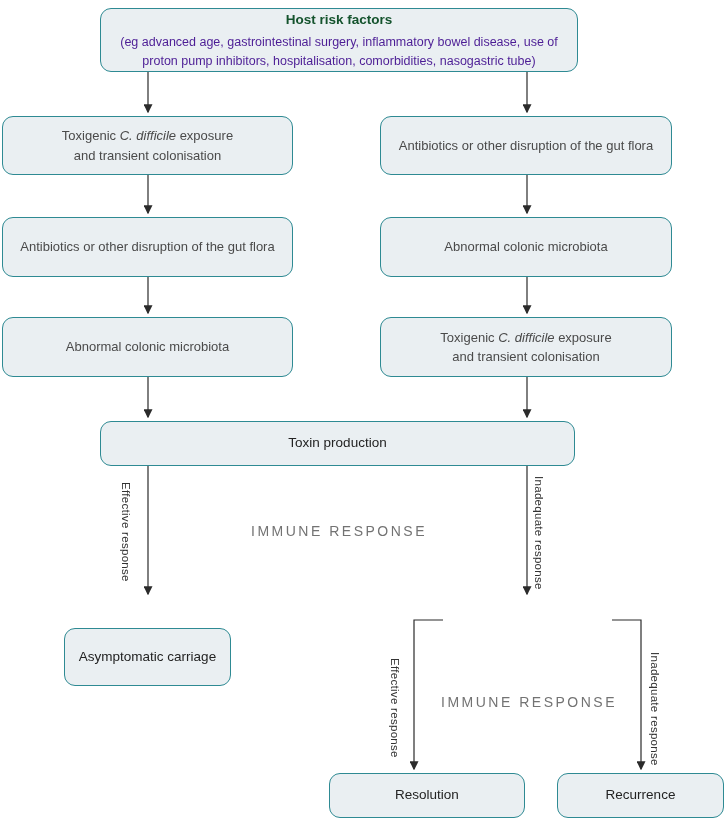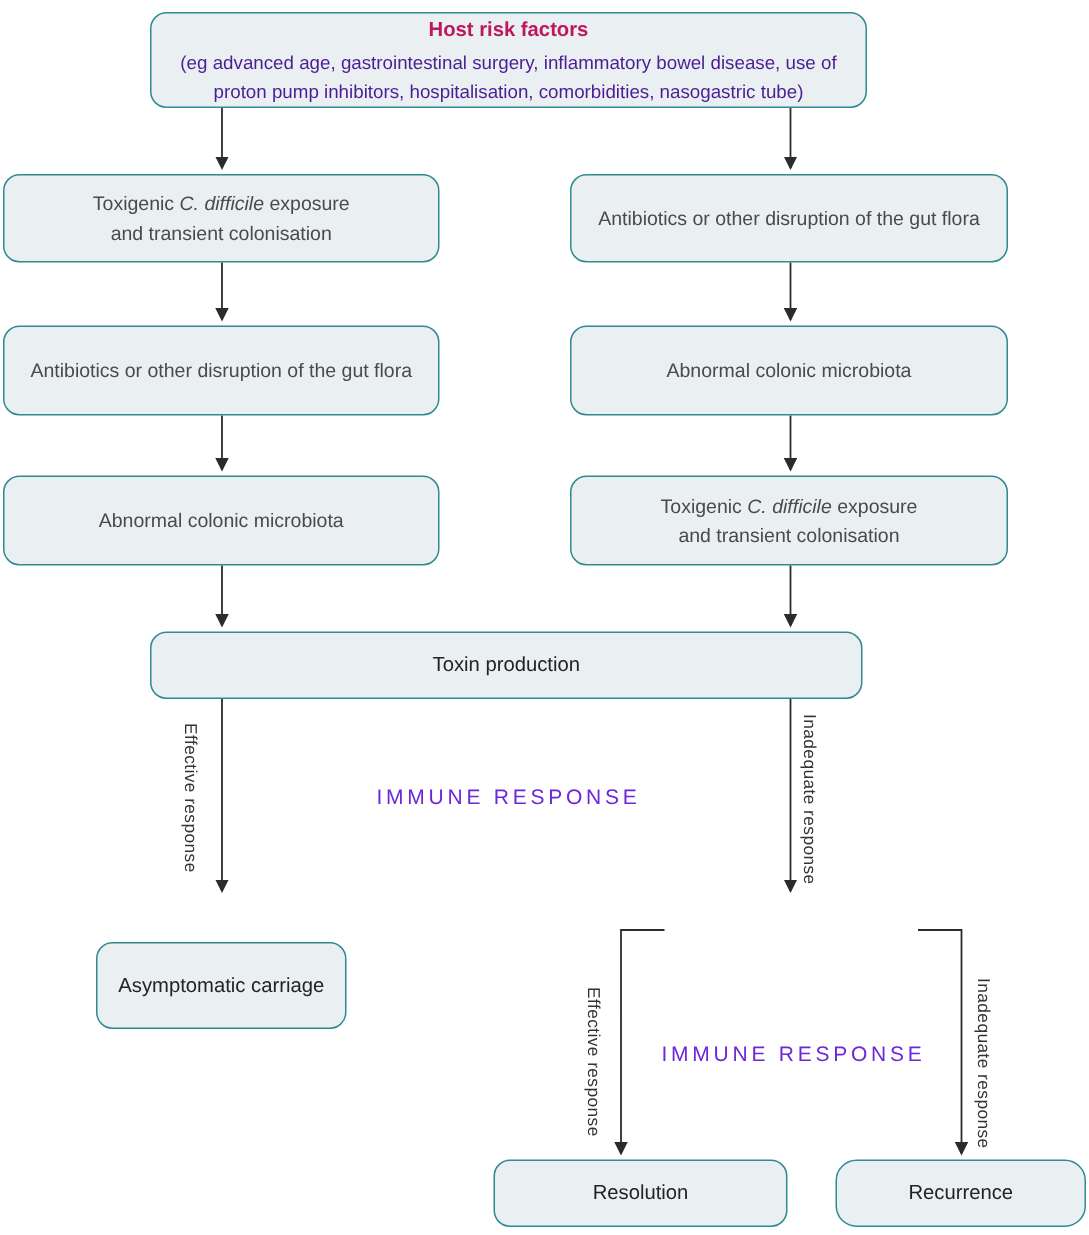--- a/index.html
+++ b/index.html
@@ -20,38 +20,38 @@
     flex-direction:column;
     align-items:center;
     justify-content:center;
     text-align:center;
     color:#4a4a4a;
     font-size:13px;
     line-height:1.5;
     padding:4px 12px;
   }
   .box.bold { font-weight:normal; color:#232323; font-size:13.5px; }
-  .box .title { font-weight:bold; color:#be185d; font-size:13.5px; margin-bottom:3px; }
+  .box .title { font-weight:bold; color:#14532d; font-size:13.5px; margin-bottom:3px; }
   .box .subtitle { font-size:12.5px; color:#4c1d95; line-height:1.5; }
   .box .line2 { display:block; }
   .vlabel {
     position:absolute;
     writing-mode:vertical-rl;
     white-space:nowrap;
     font-size:11.5px;
     color:#333333;
     letter-spacing:0.3px;
   }
   .immune {
     position:absolute;
     width:190px;
     text-align:center;
     font-size:14px;
     letter-spacing:2.5px;
-    color:#6d28d9;
+    color:#737373;
   }
   svg.arrows { position:absolute; left:0; top:0; pointer-events:none; }
   em { }
 </style>
 </head>
 <body>
 
 <div id="canvas">
 
   <svg class="arrows" width="726" height="823">
@@ -119,17 +119,17 @@
     <div>Asymptomatic carriage</div>
   </div>
 
   <div class="vlabel" style="left:389px; top:658px;">Effective response</div>
   <div class="immune" style="left:434px; top:694px;">IMMUNE RESPONSE</div>
   <div class="vlabel" style="left:649px; top:652px;">Inadequate response</div>
 
   <div class="box bold" style="left:329px; top:773px; width:196px; height:45px;">
     <div>Resolution</div>
   </div>
-  <div class="box bold" style="left:557px; top:773px; width:167px; height:45px;border-radius:14px;">
+  <div class="box bold" style="left:557px; top:773px; width:167px; height:45px;">
     <div>Recurrence</div>
   </div>
 
 </div>
 
 </body></html>

